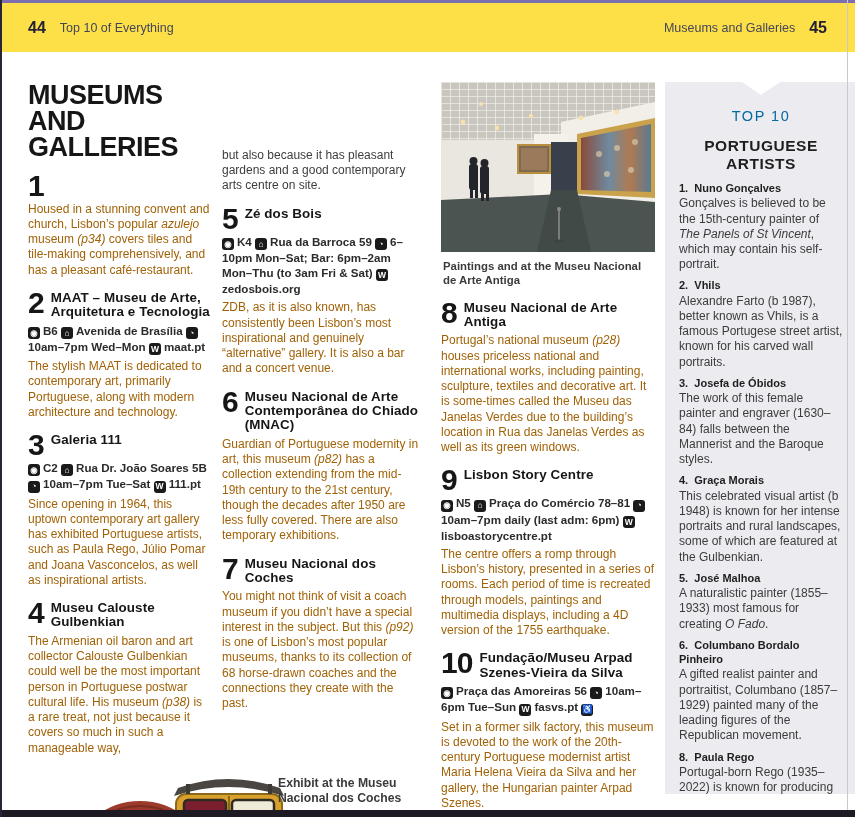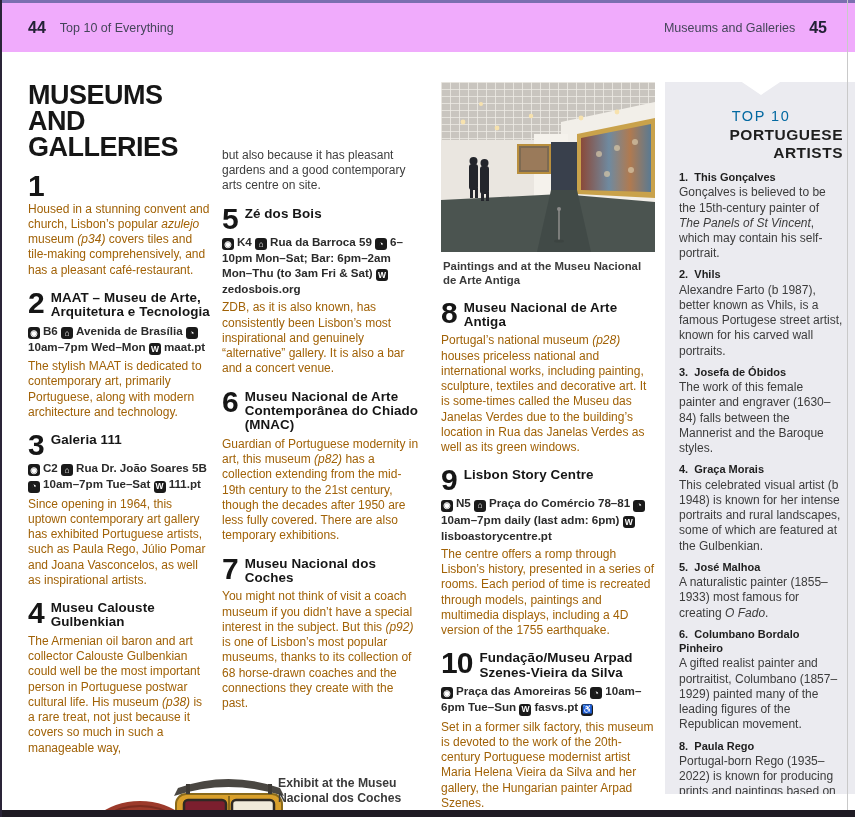--- a/index.html
+++ b/index.html
@@ -5,21 +5,21 @@
   html,body{margin:0;padding:0;background:#9a9a9a;}
   .page{
     position:relative;width:855px;height:817px;background:#ffffff;overflow:hidden;
     font-family:"Liberation Sans", sans-serif;color:#3d3d3d;
     border-left:2px solid #2a2438;box-sizing:border-box;
   }
   .page-edge-right{position:absolute;top:0;right:7px;width:1px;height:100%;background:#c9c9c9;}
   .bottom-bar{position:absolute;left:0;bottom:0;width:100%;height:7px;background:#1f1b24;}
   
   .header{
-    height:52px;background:#f0abfc;border-top:3px solid #7b6fb0;
+    height:52px;background:#fde047;border-top:3px solid #7b6fb0;
     display:flex;align-items:center;justify-content:space-between;
     padding:0 28px 0 26px;box-sizing:border-box;
   }
   .hgroup{display:flex;align-items:center;gap:14px;}
   .pagenum{font-size:16px;font-weight:bold;color:#232135;}
   .htitle{font-size:12.5px;color:#45455a;}
   
   .main{display:flex;padding:30px 4px 0 26px;box-sizing:border-box;}
   .leftwrap{width:405px;flex:none;display:flex;flex-direction:column;}
   .cols{display:flex;}
@@ -54,21 +54,21 @@
   .coach-caption{
     position:absolute;top:16px;right:10px;width:140px;
     font-size:12.2px;font-weight:bold;color:#3b3b3b;line-height:1.25;
   }
   
   .sidebar{
     background:#ebebf0;height:712px;box-sizing:border-box;padding:26px 14px 10px 14px;
     clip-path:polygon(0 0,40% 0,50% 13px,60% 0,100% 0,100% 100%,0 100%);
   }
   .sb-kicker{font-size:14.5px;color:#0369a1;text-align:center;letter-spacing:1.5px;margin:0;font-weight:normal;}
-  .sb-title{font-size:15.5px;color:#1e1e1e;text-align:right;font-weight:bold;letter-spacing:0.5px;margin:2px 0 8px 0;}
+  .sb-title{font-size:15.5px;color:#1e1e1e;text-align:center;font-weight:bold;letter-spacing:0.5px;margin:13px 0 8px 0;}
   .sb-item{margin-top:6px;}
   .sb-name{font-size:11px;font-weight:bold;color:#1e1e1e;line-height:1.3;}
   .sb-body{font-size:12px;line-height:1.27;color:#3c3c3c;margin:1px 0 0 0;}
 </style>
 </head>
 <body>
 
 <div class="page">
 
   <div class="header">
@@ -324,21 +324,21 @@
         <p class="entry-body">Set in a former silk factory, this museum is devoted to the work of the 20th-century Portuguese modernist artist Maria Helena Vieira da Silva and her gallery, the Hungarian painter Arpad Szenes.</p>
       </article>
     </div>
 
     <div class="sidebar-wrap">
       <aside class="sidebar">
         <p class="sb-kicker">TOP 10</p>
         <p class="sb-title">PORTUGUESE ARTISTS</p>
 
         <div class="sb-item">
-          <div class="sb-name"><span>1.</span>&nbsp; <span>This Gonçalves</span></div>
+          <div class="sb-name"><span>1.</span>&nbsp; <span>Nuno Gonçalves</span></div>
           <p class="sb-body">Gonçalves is believed to be the 15th-century painter of <em>The Panels of St Vincent</em>, which may contain his self-portrait.</p>
         </div>
         <div class="sb-item">
           <div class="sb-name"><span>2.</span>&nbsp; <span>Vhils</span></div>
           <p class="sb-body">Alexandre Farto (b 1987), better known as Vhils, is a famous Portugese street artist, known for his carved wall portraits.</p>
         </div>
         <div class="sb-item">
           <div class="sb-name"><span>3.</span>&nbsp; <span>Josefa de Óbidos</span></div>
           <p class="sb-body">The work of this female painter and engraver (1630–84) falls between the Mannerist and the Baroque styles.</p>
         </div>

